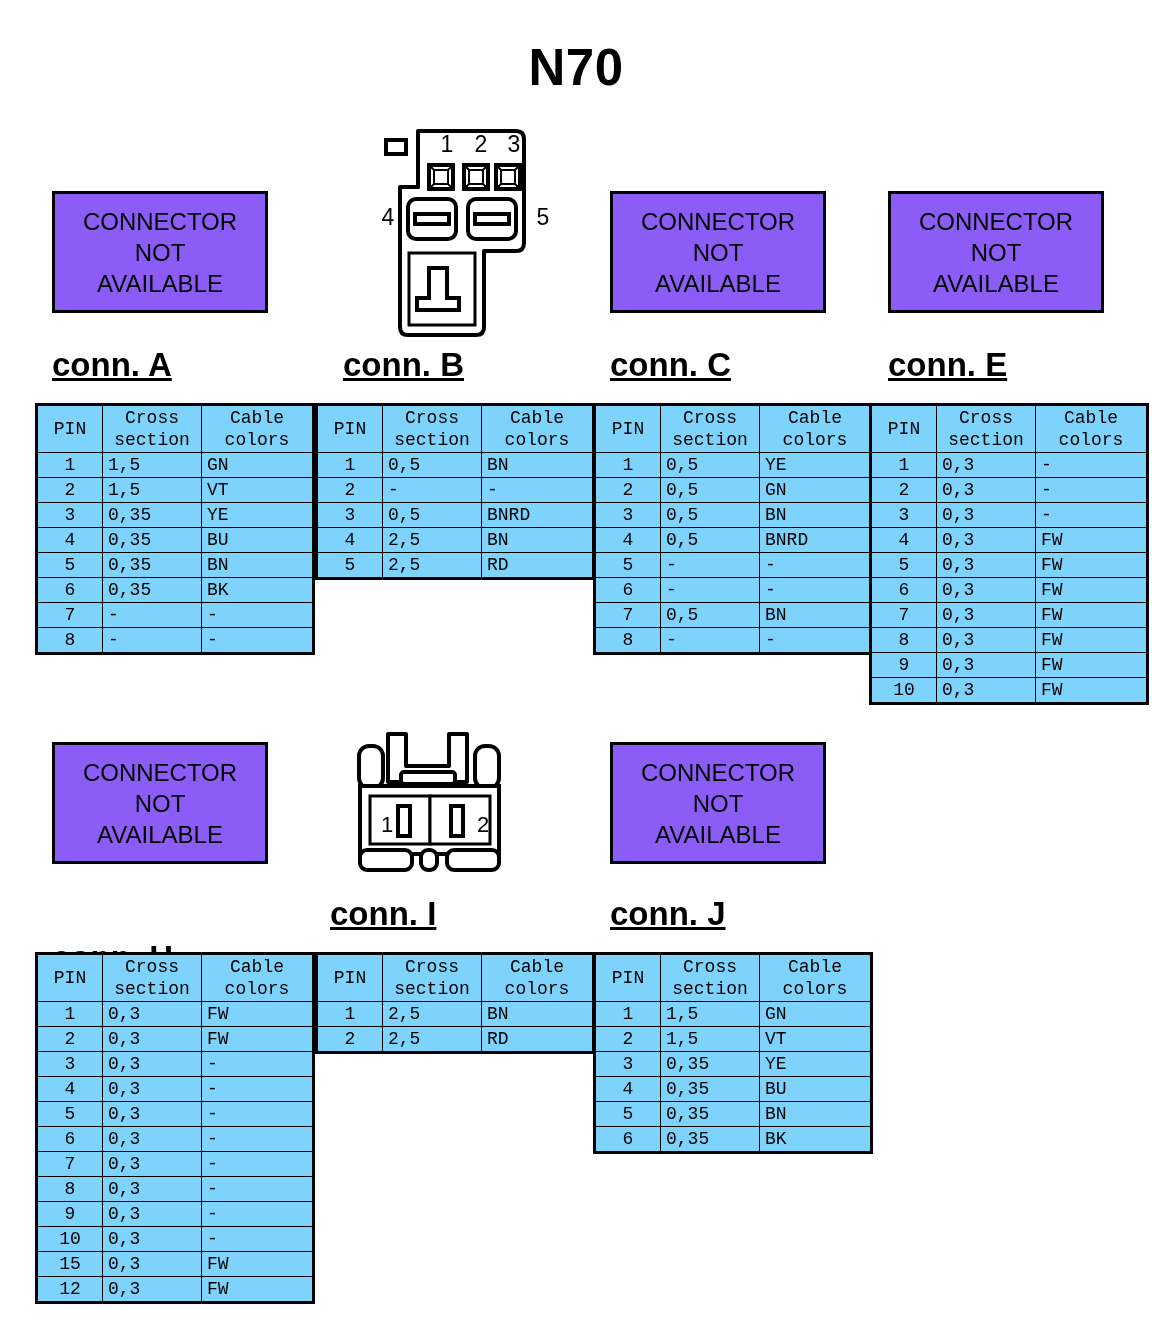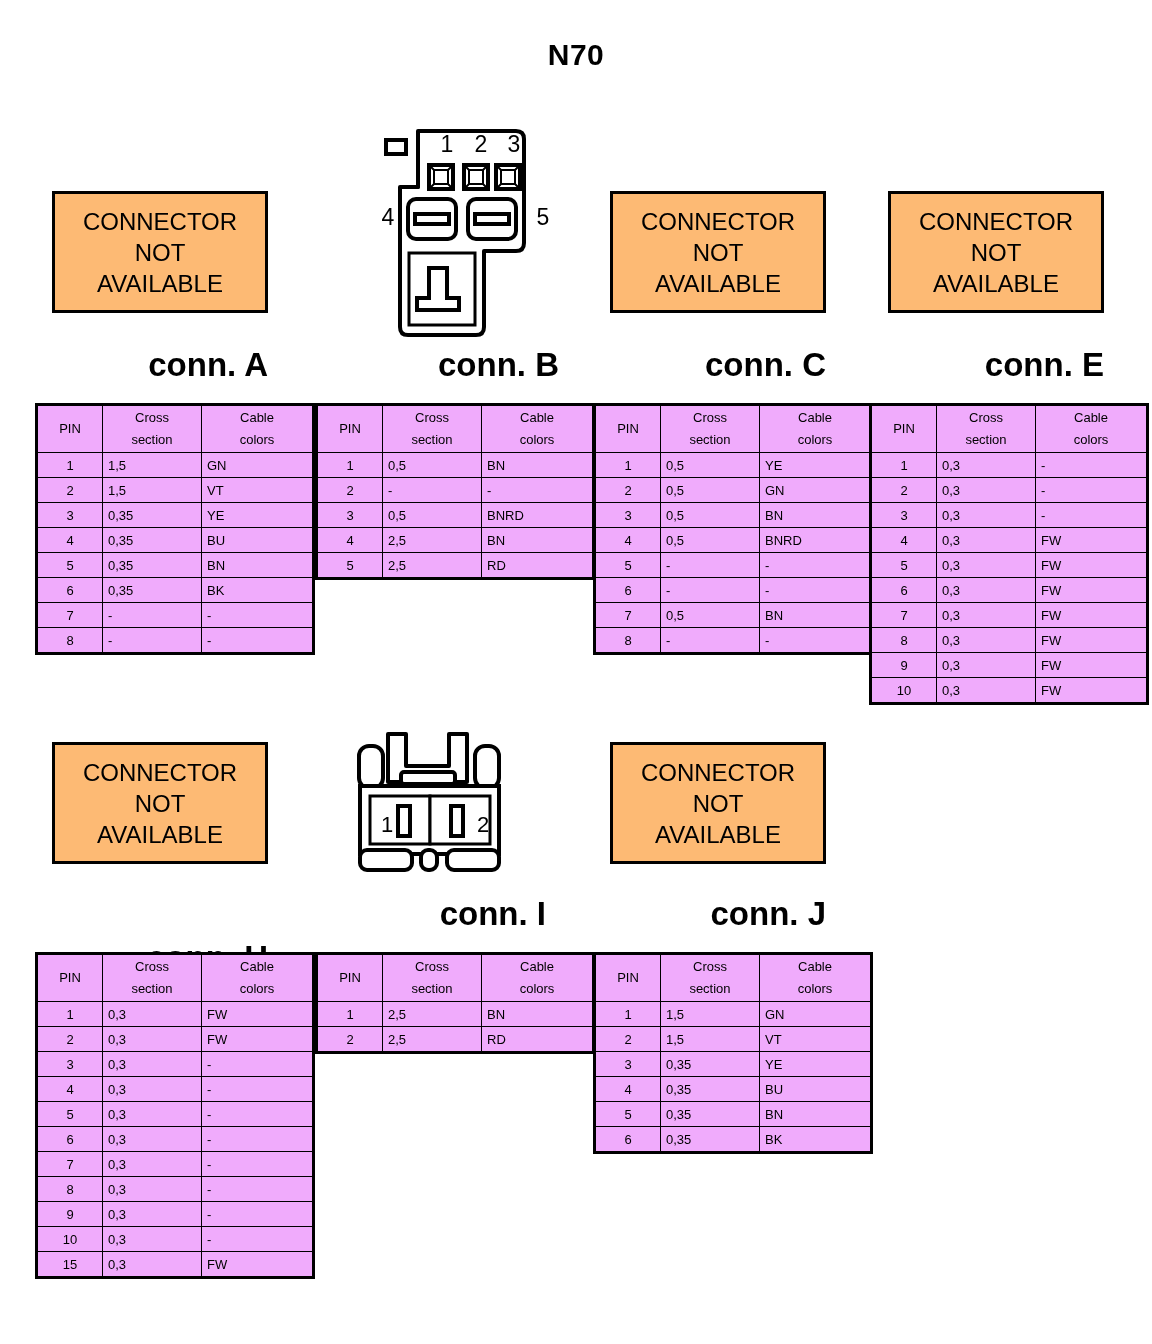--- a/index.html
+++ b/index.html
@@ -6,43 +6,44 @@
   body{
     width:1152px;height:1344px;position:relative;
     font-family:"Liberation Sans","DejaVu Sans",sans-serif;
     color:#000;overflow:hidden;
   }
   .abs{position:absolute;}
 
   
   #page-title{
     top:38px;left:0;width:1152px;text-align:center;
-    font-size:30px;font-weight:bold;letter-spacing:0.5px;
+    font-size:51px;font-weight:bold;letter-spacing:0.5px;
   }
 
   
   .cna-box{
     border:3px solid #000;box-sizing:border-box;
     display:flex;flex-direction:column;align-items:center;justify-content:center;
     font-size:24px;line-height:31px;font-weight:400;text-align:center;
-    background:#fdba74;
+    background:#8b5cf6;
   }
   .cna-box span{display:block;}
 
   
   .conn-label{
-    font-size:33px;font-weight:bold;text-align:right;white-space:nowrap;
+    font-size:33px;font-weight:bold;text-align:left;white-space:nowrap;text-decoration:underline;
   }
 
   
   table.pin-table{
     border-collapse:collapse;
-    font-size:13px;
-    background:#f0abfc;
+    font-size:18px;
+    background:#7dd3fc;
     border:3px solid #000;
+    font-family:Liberation Mono, monospace;
   }
   table.pin-table th,table.pin-table td{
     border:1.5px solid #000;
     padding:0 5px;
     height:24px;
     font-weight:400;
     vertical-align:middle;
   }
   table.pin-table th{
     text-align:center;
@@ -473,20 +474,25 @@
         <tr>
           <td class="pin-col col-pin">10</td>
           <td class="val-col col-cs">0,3</td>
           <td class="val-col col-cc">-</td>
         </tr>
         <tr>
           <td class="pin-col col-pin">15</td>
           <td class="val-col col-cs">0,3</td>
           <td class="val-col col-cc">FW</td>
         </tr>
+        <tr>
+          <td class="pin-col col-pin">12</td>
+          <td class="val-col col-cs">0,3</td>
+          <td class="val-col col-cc">FW</td>
+        </tr>
       </tbody>
   </table>
 </div>
 
 <div class="abs" style="left:315px;top:952px;">
   <table class="pin-table">
     <thead>
       <tr>
         <th class="col-pin">PIN</th>
         <th class="col-cs">

